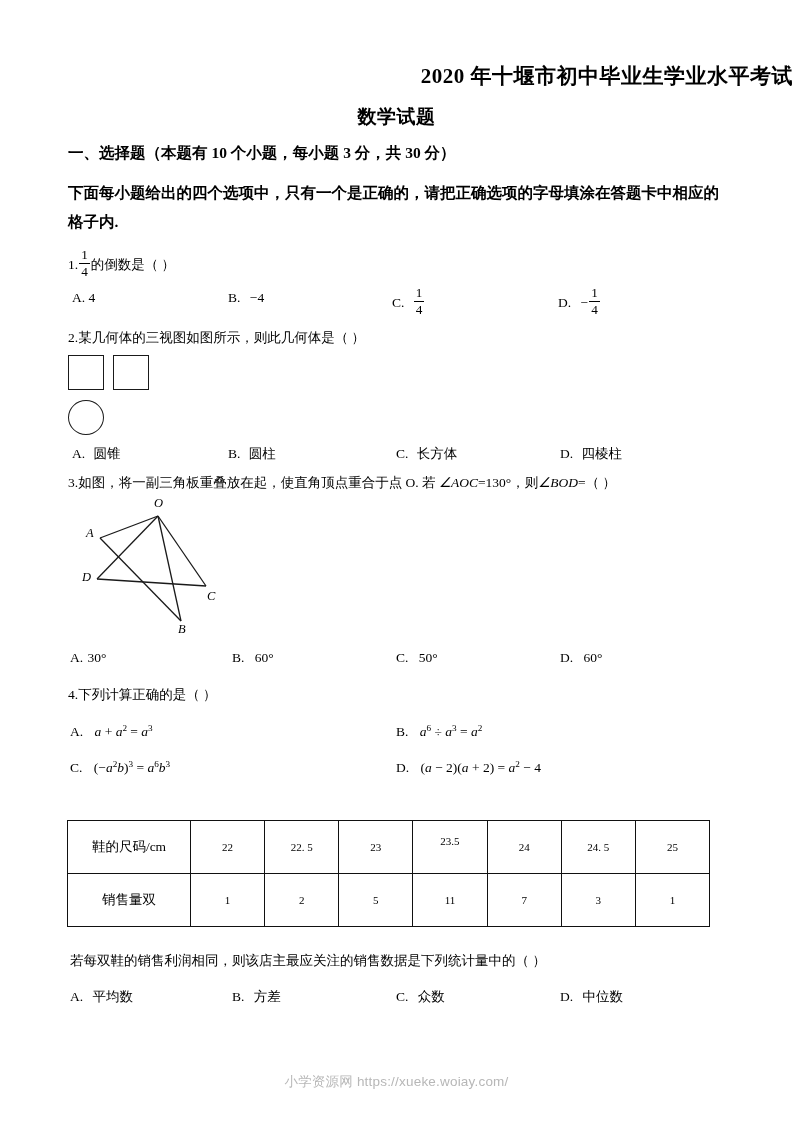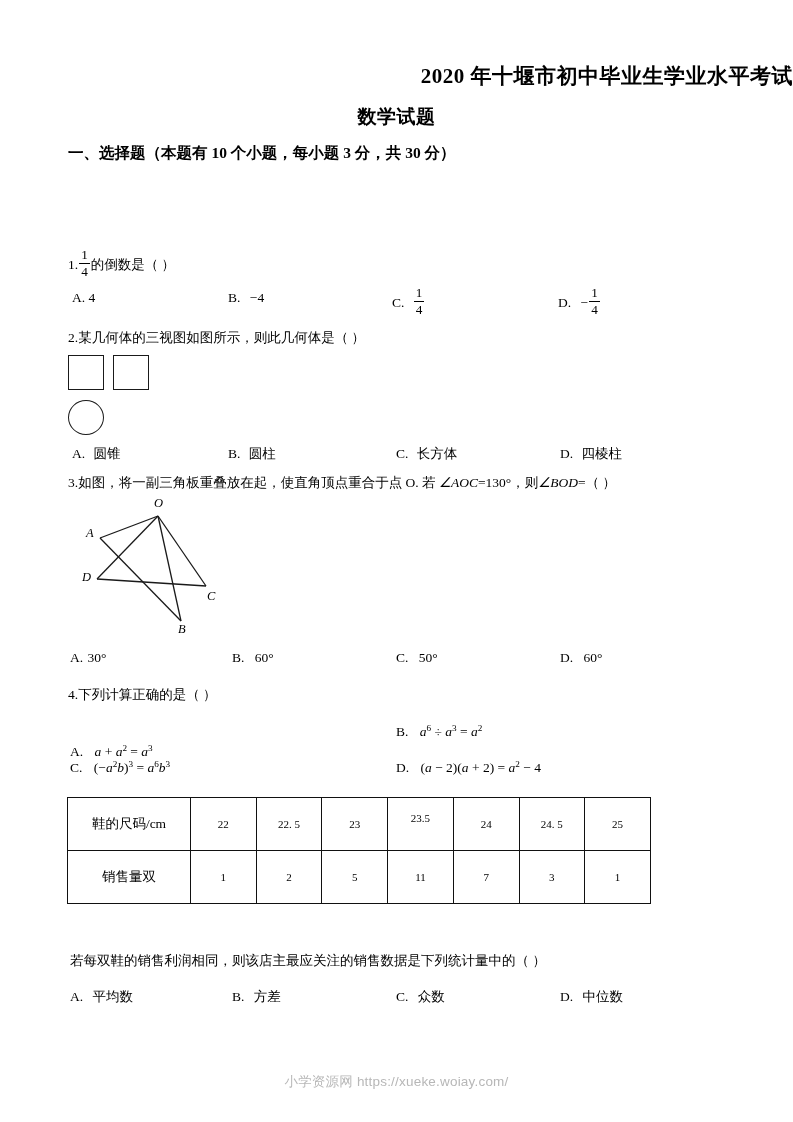--- a/index.html
+++ b/index.html
@@ -122,22 +122,22 @@
   .geo-lbl {
     position: absolute;
     font-size: 12.5px;
     font-style: italic;
     font-family: "Liberation Serif", serif;
   }
 
   
   .dtable {
     position: absolute;
-    left: 67px; top: 797px;
-    width: 584px;
+    left: 67px; top: 820px;
+    width: 643px;
     border-collapse: collapse;
     table-layout: fixed;
   }
   .dtable td {
     border: 1.2px solid #111;
     text-align: center;
     font-size: 11px;
     height: 52px;
     padding: 0 2px;
     font-family: "Liberation Serif", serif;
@@ -162,20 +162,21 @@
 </style>
 </head>
 <body>
 
 <div class="page">
 
   <div class="title-main">2020 年十堰市初中毕业生学业水平考试</div>
   <div class="title-sub">数学试题</div>
 
   <div class="sec-heading">一、选择题（本题有 10 个小题，每小题 3 分，共 30 分）</div>
+  <div class="instr">下面每小题给出的四个选项中，只有一个是正确的，请把正确选项的字母填涂在答题卡中相应的格子内.</div>
 
   <div class="qtext" style="left:68px; top:248px;">
     <span>1.</span><span class="frac"><span class="num">1</span><span class="den">4</span></span><span>的倒数是（     ）</span>
   </div>
 
   <div class="opt" style="left:72px; top:290px;">
     <span class="opt-lbl">A.</span>
     <span>4</span>
   </div>
   <div class="opt" style="left:228px; top:290px;">
@@ -248,21 +249,21 @@
     <span class="opt-lbl">C.</span>
     <span style="margin-left:7px;">50°</span>
   </div>
   <div class="opt" style="left:560px; top:650px;">
     <span class="opt-lbl">D.</span>
     <span style="margin-left:7px;">60°</span>
   </div>
 
   <div class="qtext" style="left:68px; top:686px;">4.下列计算正确的是（     ）</div>
 
-  <div class="opt" style="left:70px; top:722px;margin-top:20px;">
+  <div class="opt" style="left:70px; top:722px;">
     <span class="opt-lbl">A.</span>
     <span style="margin-left:8px;"><span class="mi">a</span> + <span class="mi">a</span><sup class="ex">2</sup> = <span class="mi">a</span><sup class="ex">3</sup></span>
   </div>
   <div class="opt" style="left:396px; top:722px;">
     <span class="opt-lbl">B.</span>
     <span style="margin-left:8px;"><span class="mi">a</span><sup class="ex">6</sup> ÷ <span class="mi">a</span><sup class="ex">3</sup> = <span class="mi">a</span><sup class="ex">2</sup></span>
   </div>
   <div class="opt" style="left:70px; top:758px;">
     <span class="opt-lbl">C.</span>
     <span style="margin-left:8px;">(−<span class="mi">a</span><sup class="ex">2</sup><span class="mi">b</span>)<sup class="ex">3</sup> = <span class="mi">a</span><sup class="ex">6</sup><span class="mi">b</span><sup class="ex">3</sup></span>

